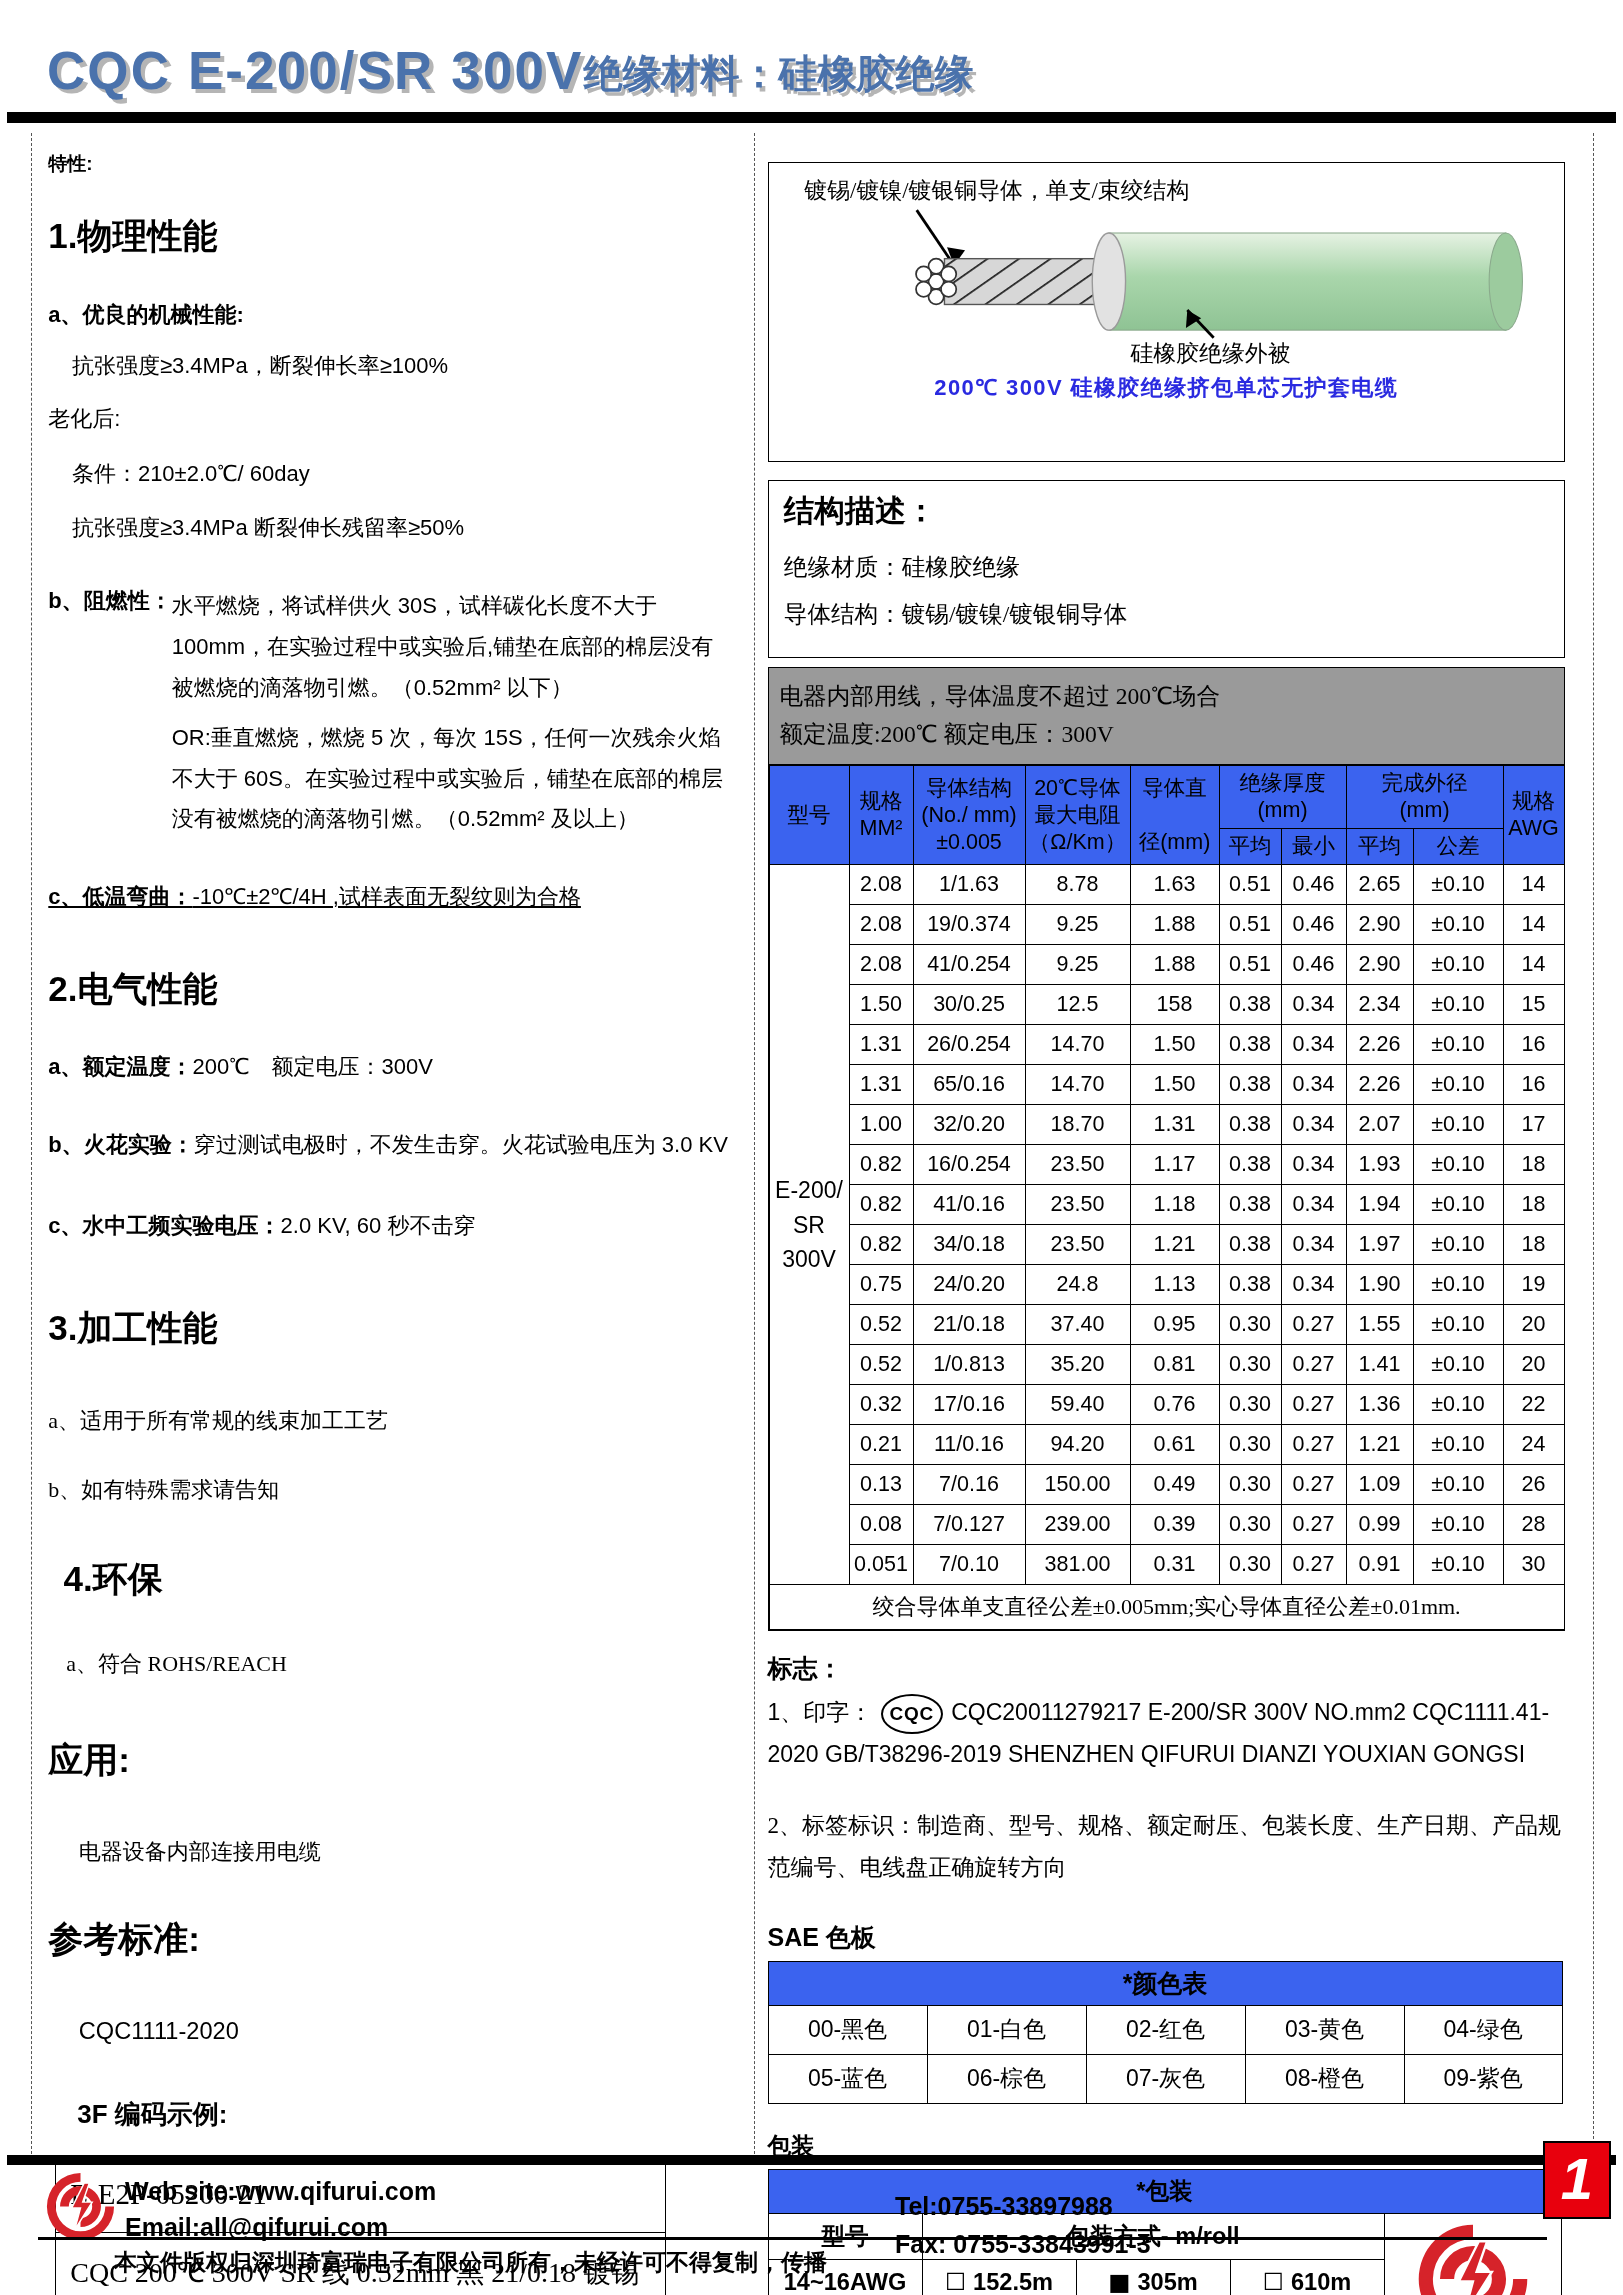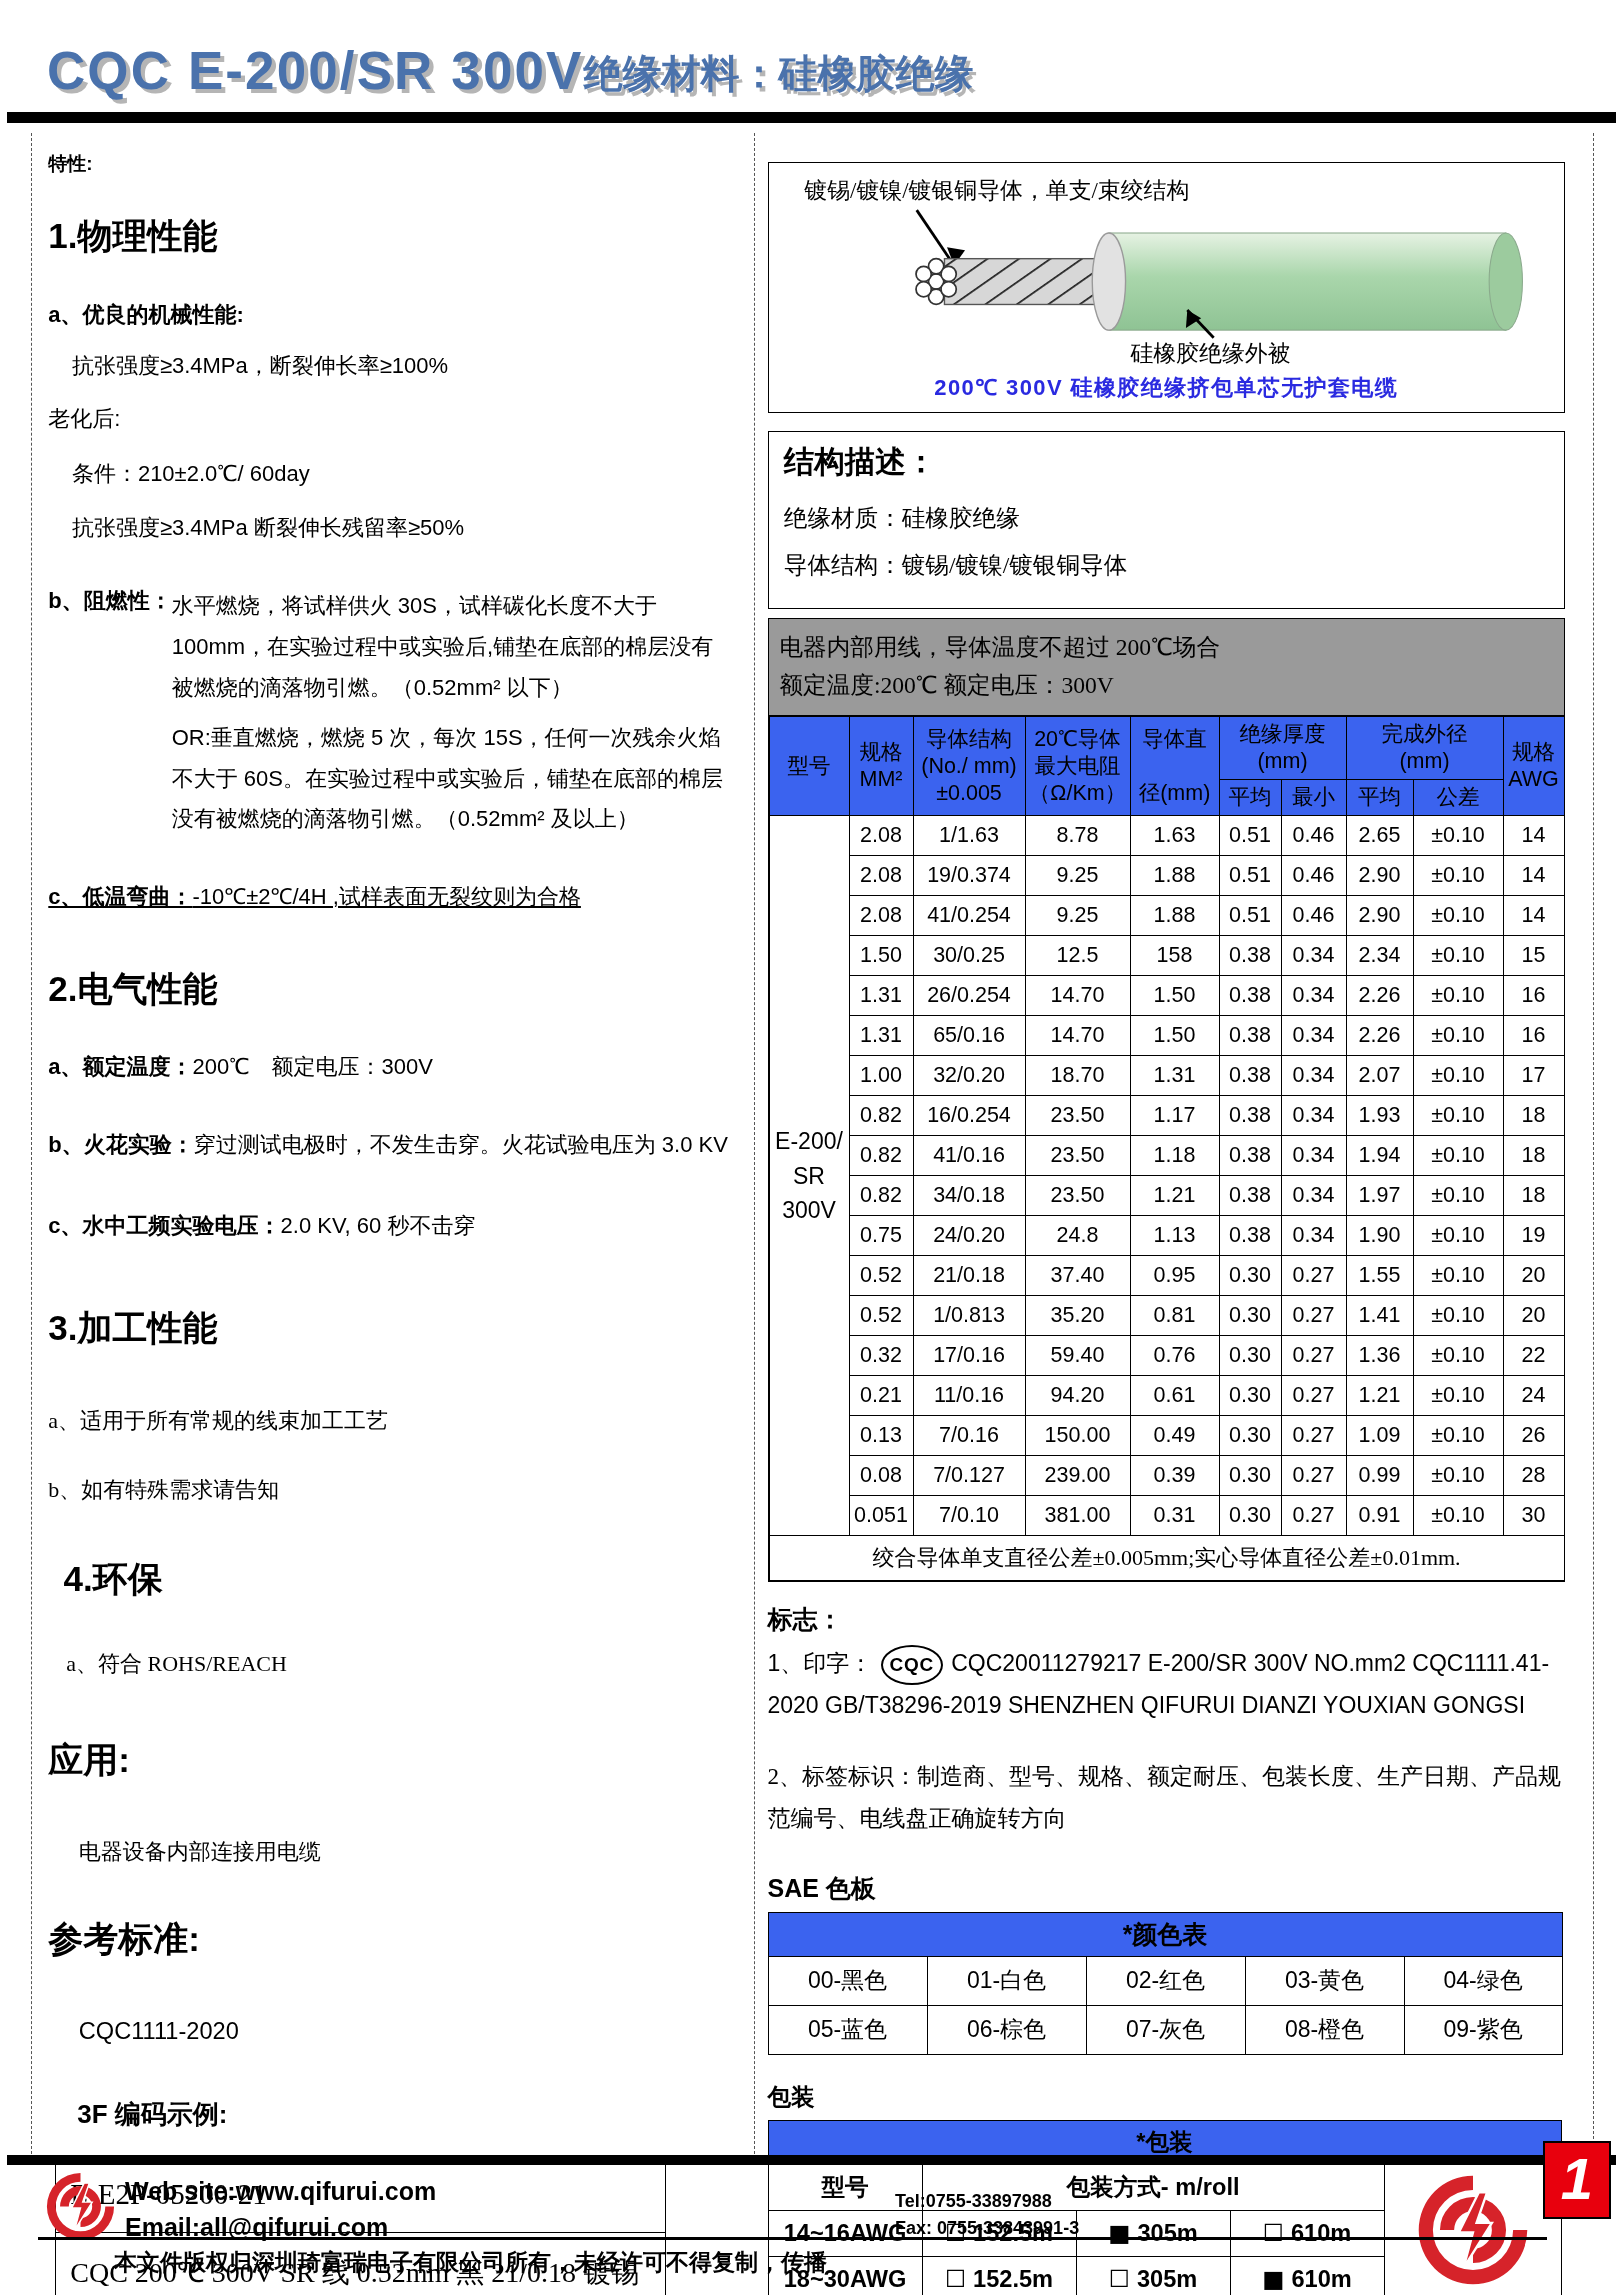--- a/index.html
+++ b/index.html
@@ -34,21 +34,21 @@
 
   
   .code-box { border:1.4px solid #000; width:611px; margin:29px 0 0 7px; font-family:"Liberation Serif", serif; }
   .code-row { border-bottom:1.4px solid #000; padding:15.3px 14px 21px 14px; font-size:29px; }
   .code-row2 { padding:19.4px 14px 26px 14px; font-size:28px; }
 
   
   table { border-collapse:collapse; }
 
   
-  .diagram-box { border:1.4px solid #000; height:251px; padding:4.2px 2.8px 5.6px 2.8px; }
+  .diagram-box { border:1.4px solid #000; height:300px; padding:4.2px 2.8px 5.6px 2.8px; }
   .diag-title { text-align:center; font-size:22px; font-weight:bold; color:#2a2ae0; margin-top:1.4px; letter-spacing:1.4px; }
   .struct-box { border:1.4px solid #000; margin-top:18px; padding:9.7px 15.3px 18px 15.3px; }
   .struct-box .h { font-size:30.5px; font-weight:bold; margin-bottom:12.5px; }
   .struct-box .l { font-size:23.6px; line-height:2.0; font-family:"Liberation Serif", serif; }
 
   .spec-wrap { border:1.4px solid #000; margin-top:9.7px; }
   .spec-note { background:#9a9a9a; padding:8.3px 11px 9.7px 11px; font-size:23.6px; line-height:1.65; font-family:"Liberation Serif", serif; border-bottom:1.4px solid #000; }
   .spec-table { width:100%; table-layout:fixed; }
   .spec-table th, .spec-table td { border:0.7px solid #000; text-align:center; vertical-align:middle; }
   .spec-table thead th { background:#3b63ef; font-weight:normal; font-size:21.5px; line-height:1.25; white-space:pre-line; padding:4.2px 1.4px; }
@@ -71,21 +71,21 @@
   .pack-table td { border:1.4px solid #000; text-align:center; font-size:23.6px; height:46px; }
   .pack-table .opt { font-weight:bold; }
   .pack-table .cbx { font-family:"DejaVu Sans", sans-serif; font-size:23.6px; margin-right:7px; }
   .logo-cell { vertical-align:middle; }
 
   
   .footer { position:absolute; top:2155px; left:0; width:100%; }
   .f-rule { margin:0 7px; border-top:8.3px solid #000; border-bottom:2.8px solid #000; height:4.2px; }
   .f-logo { position:absolute; left:44px; top:15.3px; }
   .f-contact { position:absolute; left:125px; top:18px; font-size:25px; font-weight:bold; line-height:1.45; }
-  .f-tel { position:absolute; left:895px; top:33px; font-size:18px; font-weight:bold; line-height:1.5; }
+  .f-tel { position:absolute; left:895px; top:33px; font-size:25px; font-weight:bold; line-height:1.5; }
   .f-rule2 { position:absolute; top:82px; left:38px; width:1509px; border-top:3.5px solid #000; }
   .f-copy { position:absolute; top:92px; left:114px; font-size:23px; font-weight:bold; font-family:"Liberation Serif", serif; }
   .page-badge { position:absolute; top:-14px; left:1543px; width:68px; height:78px; background:#e8000d; border:2.1px solid #000; color:#fff; font-size:58px; font-style:italic; font-weight:bold; text-align:center; line-height:72px; }
 
   svg text { font-family:"Liberation Serif", serif; }
 </style>
 </head>
 <body>
 
 <div class="page">

